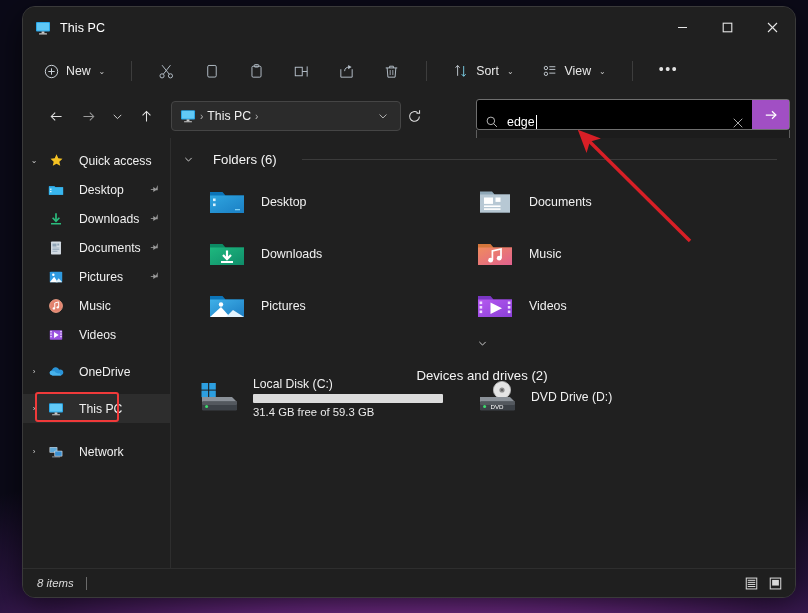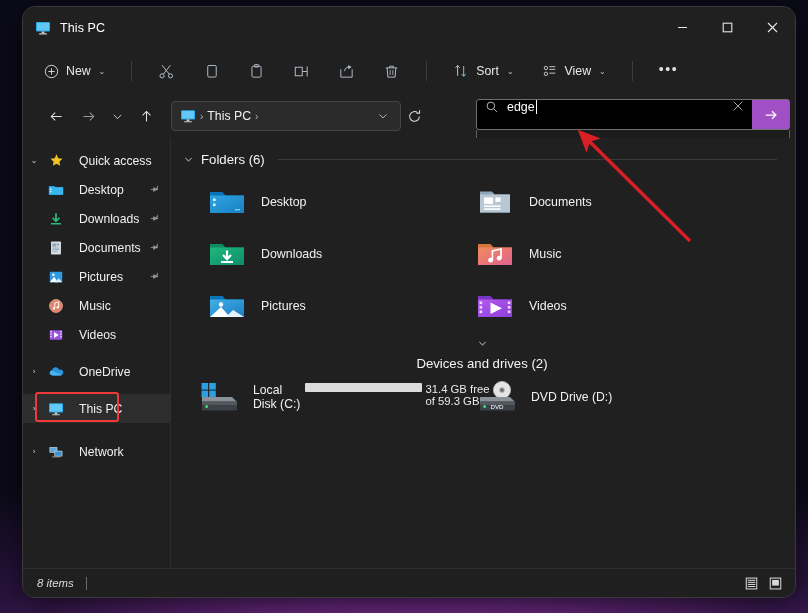--- a/index.html
+++ b/index.html
@@ -94,21 +94,21 @@
   .addr-chev { color: #ccc; font-size: 9px; padding: 0 7px; }
   .refresh { color: #e0e0e0; font-size: 13px; padding: 0 6px 0 4px; }
 
   
   .searchwrap { position: absolute; left: 453px; top: 5px; width: 314px; }
   .searchbox {
     height: 31px;
     background: #000000;
     border: 1px solid #6f6f6f;
     border-radius: 3px;
-    display: flex; align-items: flex-start;
+    display: flex; align-items: flex-end;
     position: relative;
   }
   .s-icon { width: 30px; display: flex; align-items: center; justify-content: center; color: #c6c6c6; }
   .s-val {
     flex: 1; color: #ffffff; font-size: 12.4px;
     display: flex; align-items: center;
   }
   .caret { display: inline-block; width: 1px; height: 14px; background: #fff; margin-left: 1px; }
   .s-clear { width: 28px; display: flex; align-items: center; justify-content: center; color: #b9b9b9; font-size: 13px; }
   .s-go {
@@ -158,21 +158,21 @@
     left: 12px; top: -2px;
     width: 84px; height: 30px;
     border: 2px solid #f03a3a;
     border-radius: 3px;
     pointer-events: none;
   }
 
   
   .content { flex: 1; background: #202020; padding: 8px 14px 0 12px; overflow: hidden; position: relative; }
   .group-head {
-    display: flex; align-items: center; gap: 7px;
+    display: flex; align-items: center; gap: 19px;
     height: 26px; margin-bottom: 4px;
   }
   .gh-chev { color: #d6d6d6; font-size: 9px; }
   .gh-text { color: #f4f4f4; font-size: 13.2px; white-space: nowrap; }
   .gh-rule { flex: 1; height: 1px; background: #3b3b3b; margin-left: 6px; margin-right: 4px; }
 
   .tiles { display: flex; flex-wrap: wrap; }
   .tile {
     width: 268px; height: 52px;
     display: flex; align-items: center;
@@ -181,21 +181,21 @@
   }
   .tile-name { color: #f1f1f1; font-size: 12.4px; }
 
   .dtiles { display: flex; flex-wrap: wrap; margin-top: 2px; }
   .dtile {
     width: 268px; height: 58px;
     display: flex; align-items: center;
     padding-left: 14px; gap: 10px;
     border-radius: 4px;
   }
-  .dinfo { display: flex; flex-direction: row; justify-content: center; gap: 3px; }
+  .dinfo { display: flex; flex-direction: column; justify-content: center; gap: 3px; }
   .dname { color: #f1f1f1; font-size: 12.2px; }
   .dbar { width: 190px; height: 9px; background: #dcdcdc; border-radius: 1px; overflow: hidden; }
   .dfill { height: 100%; background: #0aa2e8; }
   .dfree { color: #eaeaea; font-size: 11.3px; }
 
   
   .statusbar {
     height: 29px; flex: 0 0 29px;
     background: #1f1f1f;
     border-top: 1px solid #2e2e2e;

